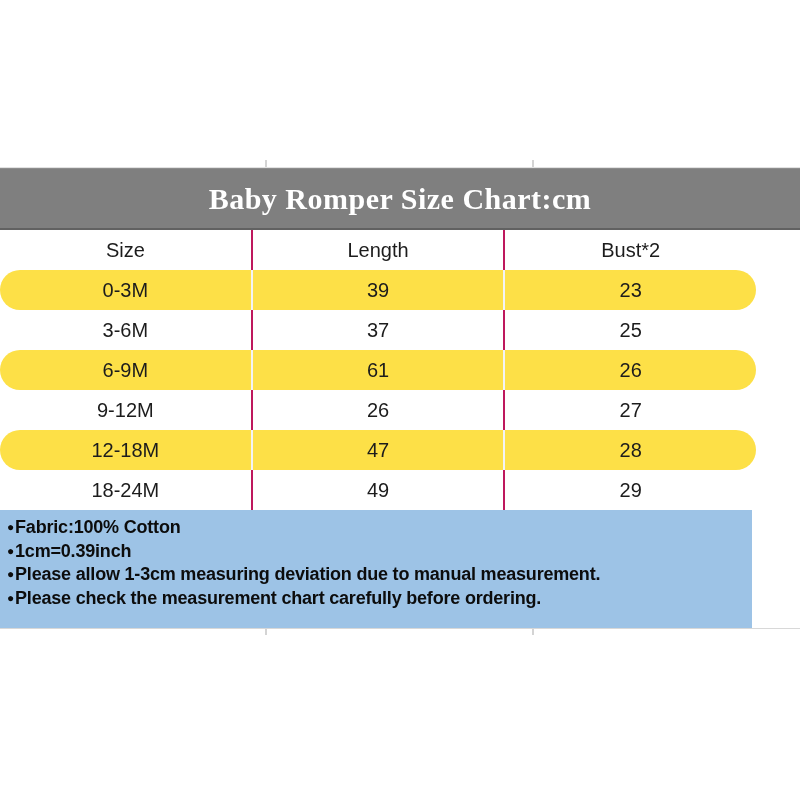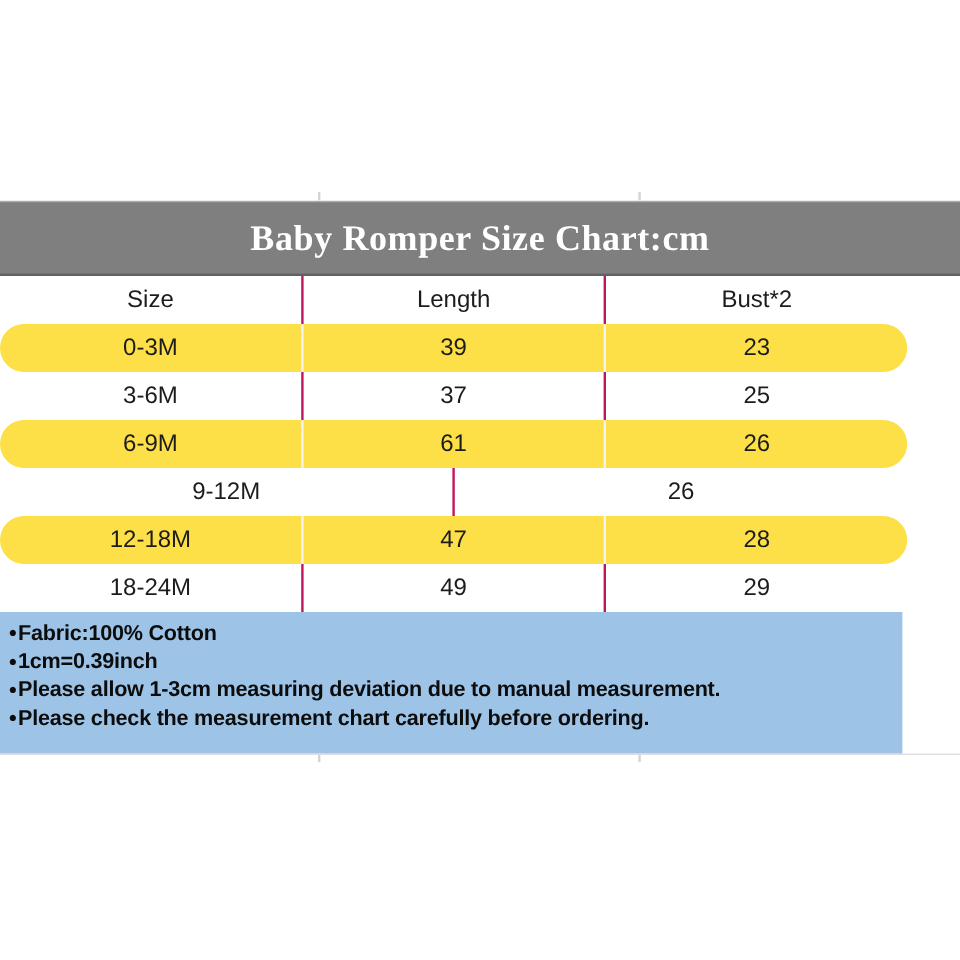--- a/index.html
+++ b/index.html
@@ -135,20 +135,21 @@
       <div class="cell">25</div>
     </div>
     <div class="row stripe">
       <div class="cell">6-9M</div>
       <div class="cell">61</div>
       <div class="cell">26</div>
     </div>
     <div class="row">
       <div class="cell">9-12M</div>
       <div class="cell">26</div>
+      <div class="cell">27</div>
     </div>
     <div class="row stripe">
       <div class="cell">12-18M</div>
       <div class="cell">47</div>
       <div class="cell">28</div>
     </div>
     <div class="row">
       <div class="cell">18-24M</div>
       <div class="cell">49</div>
       <div class="cell">29</div>

